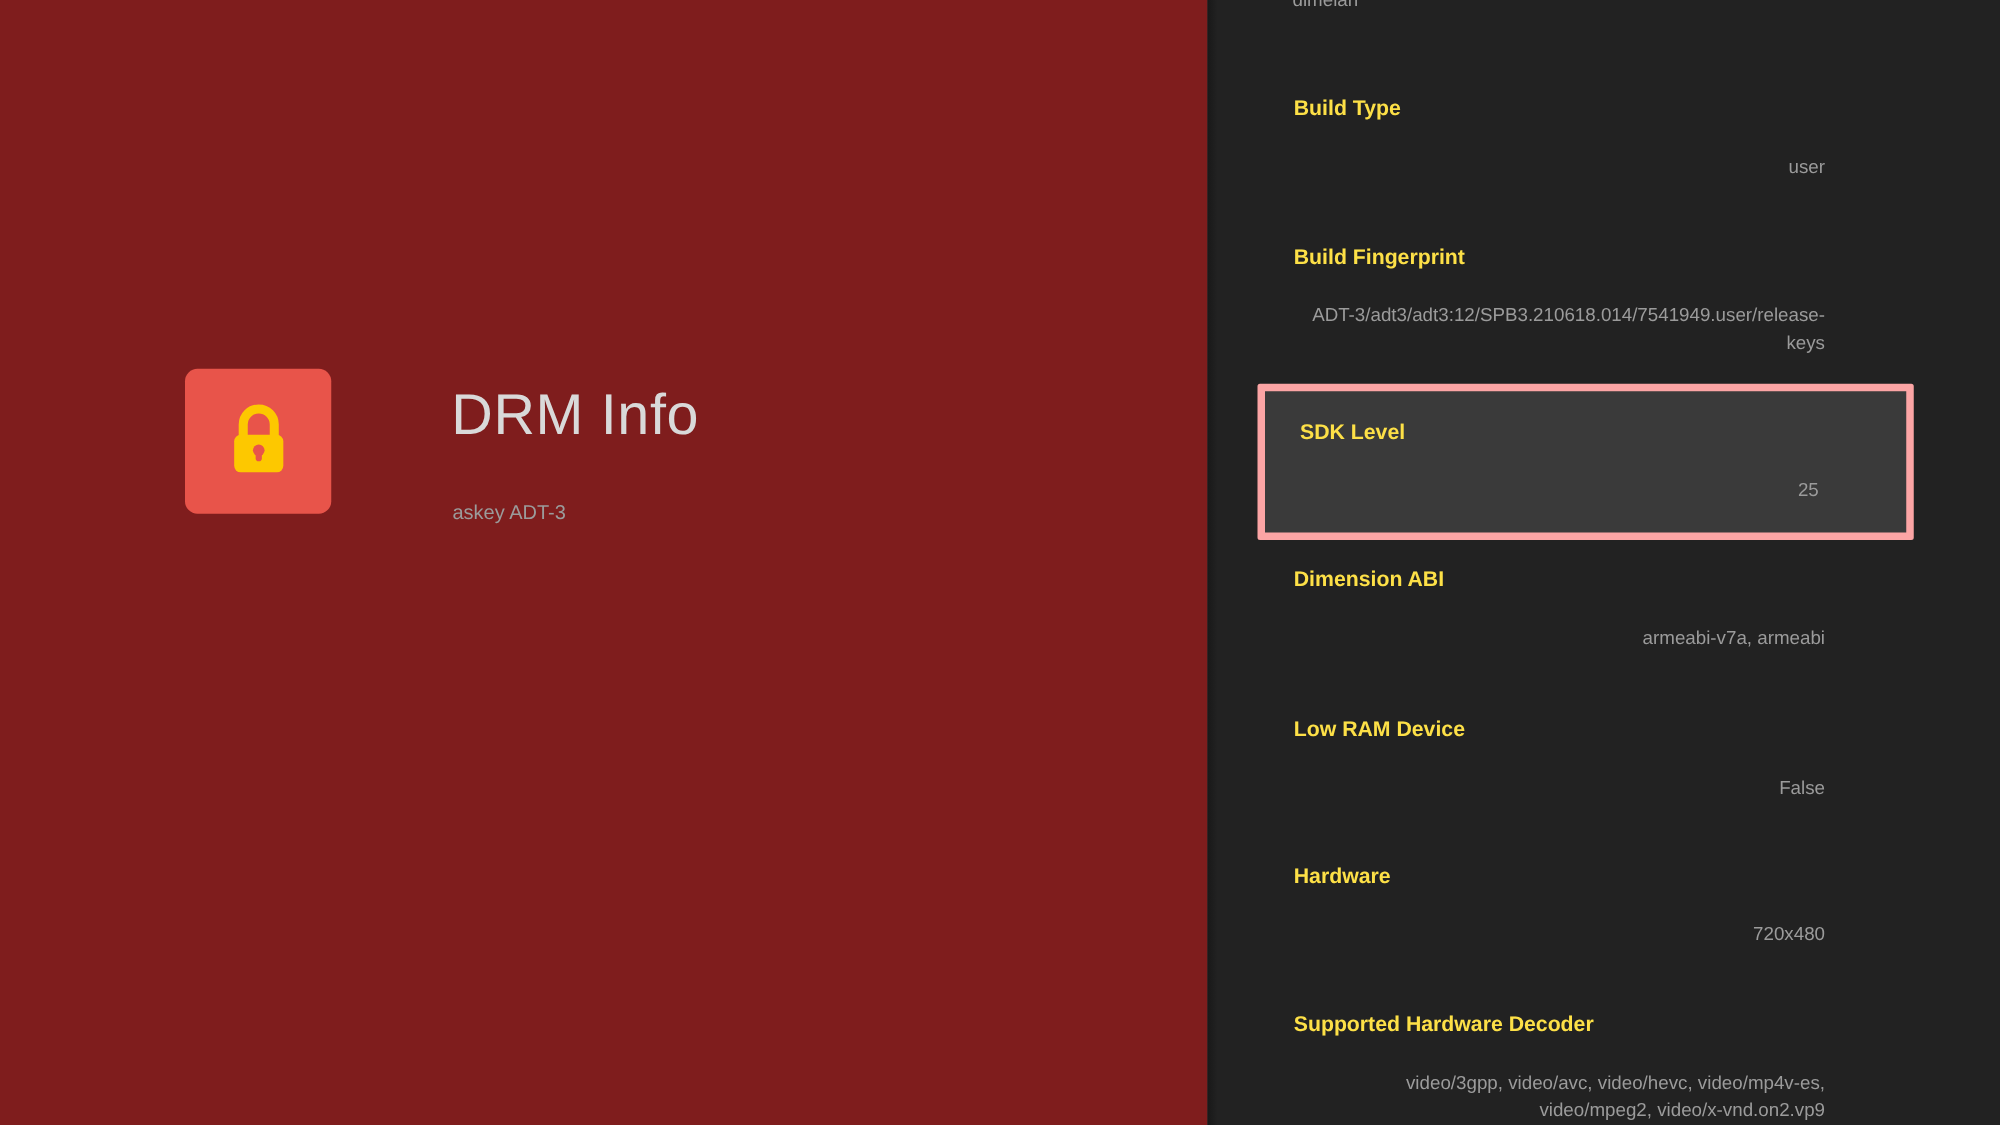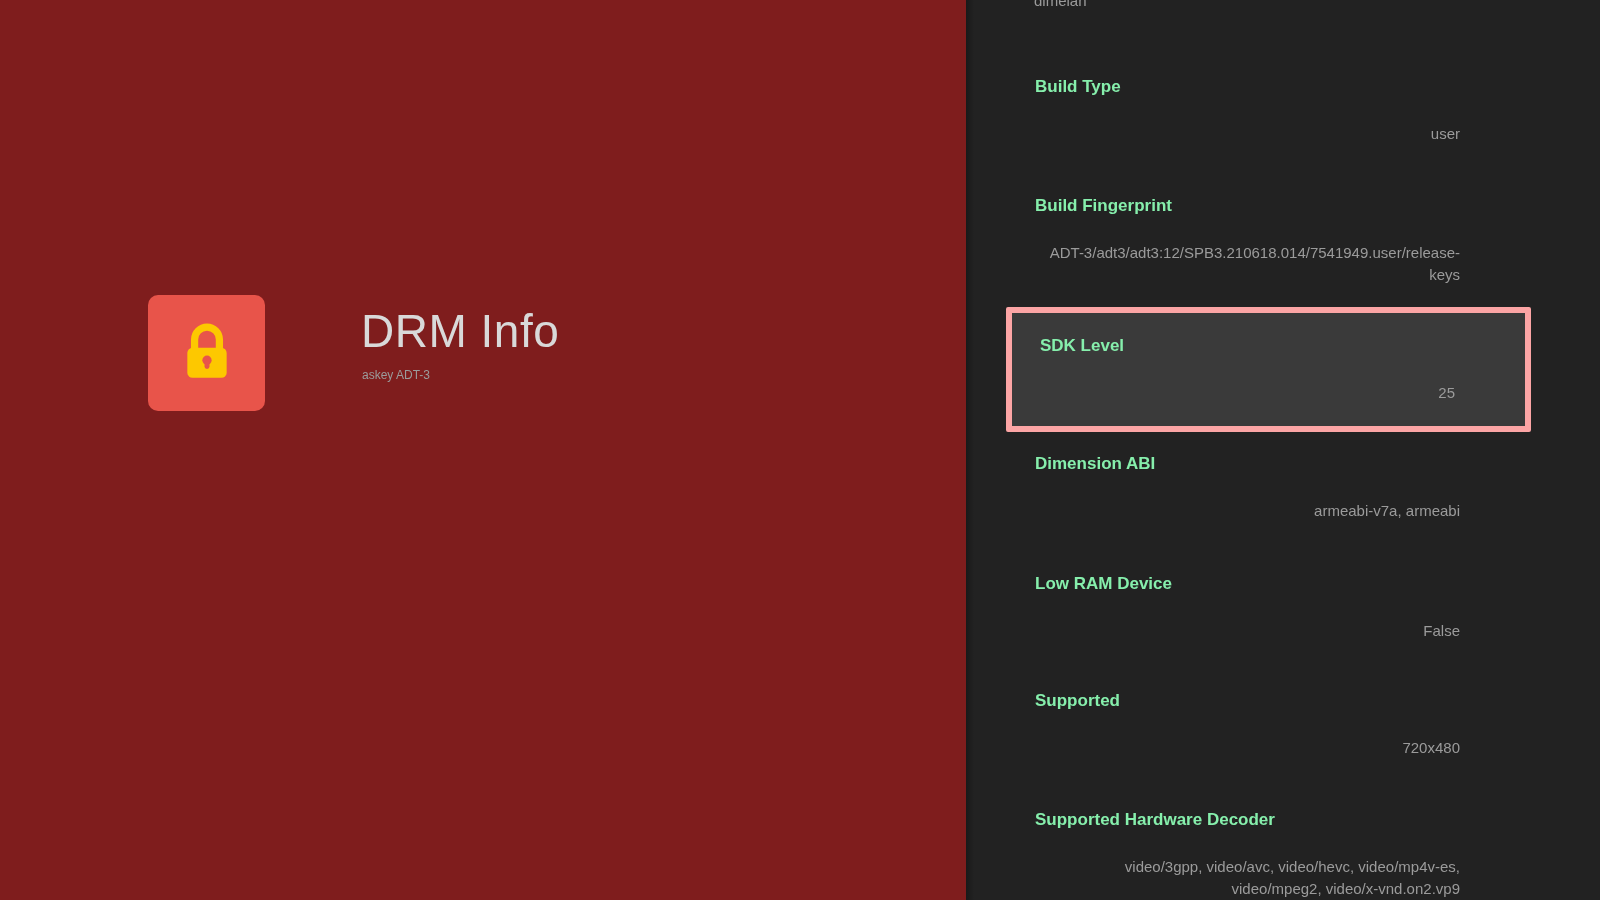--- a/index.html
+++ b/index.html
@@ -19,22 +19,22 @@
     background:var(--icon-bg,#e8544a);
     border-radius:10px;
     display:flex;align-items:center;justify-content:center;
   }
   .app-title{
     position:absolute;left:361px;top:303px;
     font-size:46px;font-weight:300;color:#d9d9d9;letter-spacing:.5px;
     line-height:56px;
   }
   .app-subtitle{
-    position:absolute;left:362px;top:362px;
-    font-size:12px;font-weight:400;color:#9b9b9b;line-height:26px;
+    position:absolute;left:362px;top:398px;
+    font-size:16px;font-weight:400;color:#9b9b9b;line-height:26px;
   }
 
   
   .right-pane{
     position:absolute;left:966px;top:0;width:634px;height:900px;
     background:#222222;overflow:hidden;
   }
   .right-pane::before{
     content:"";position:absolute;left:0;top:0;width:8px;height:100%;
     background:linear-gradient(to right,rgba(0,0,0,.28),rgba(0,0,0,0));
@@ -58,21 +58,21 @@
   .info-item:nth-child(4){top:430px;}
   .info-item:nth-child(5){top:550px;}
   .info-item:nth-child(6){top:667px;}
   .info-item:nth-child(7){top:786px;}
   .info-item.highlighted{
     background:var(--highlight-bg,#3a3a3a);
     border:6px solid #fca5a5;
     min-height:100px;
   }
   .info-item .label{
-    font-size:17px;font-weight:700;color:#86efac;line-height:22px;
+    font-size:17px;font-weight:700;color:#fde047;line-height:22px;
   }
   .info-item .value{
     font-size:15px;font-weight:400;color:#9b9b9b;line-height:22px;margin-top:25px;
     word-wrap:break-word;
     text-align:right;
   }
 </style>
 </head>
 <body>
 
@@ -106,21 +106,21 @@
   </div>
       <div class="info-item">
     <div class="label">Dimension ABI</div>
     <div class="value">armeabi-v7a, armeabi</div>
   </div>
       <div class="info-item">
     <div class="label">Low RAM Device</div>
     <div class="value">False</div>
   </div>
       <div class="info-item">
-    <div class="label">Supported</div>
+    <div class="label">Hardware</div>
     <div class="value">720x480</div>
   </div>
       <div class="info-item">
     <div class="label">Supported Hardware Decoder</div>
     <div class="value">video/3gpp, video/avc, video/hevc, video/mp4v-es, video/mpeg2, video/x-vnd.on2.vp9</div>
   </div>
     </div>
 </div>
 
 </body></html>

